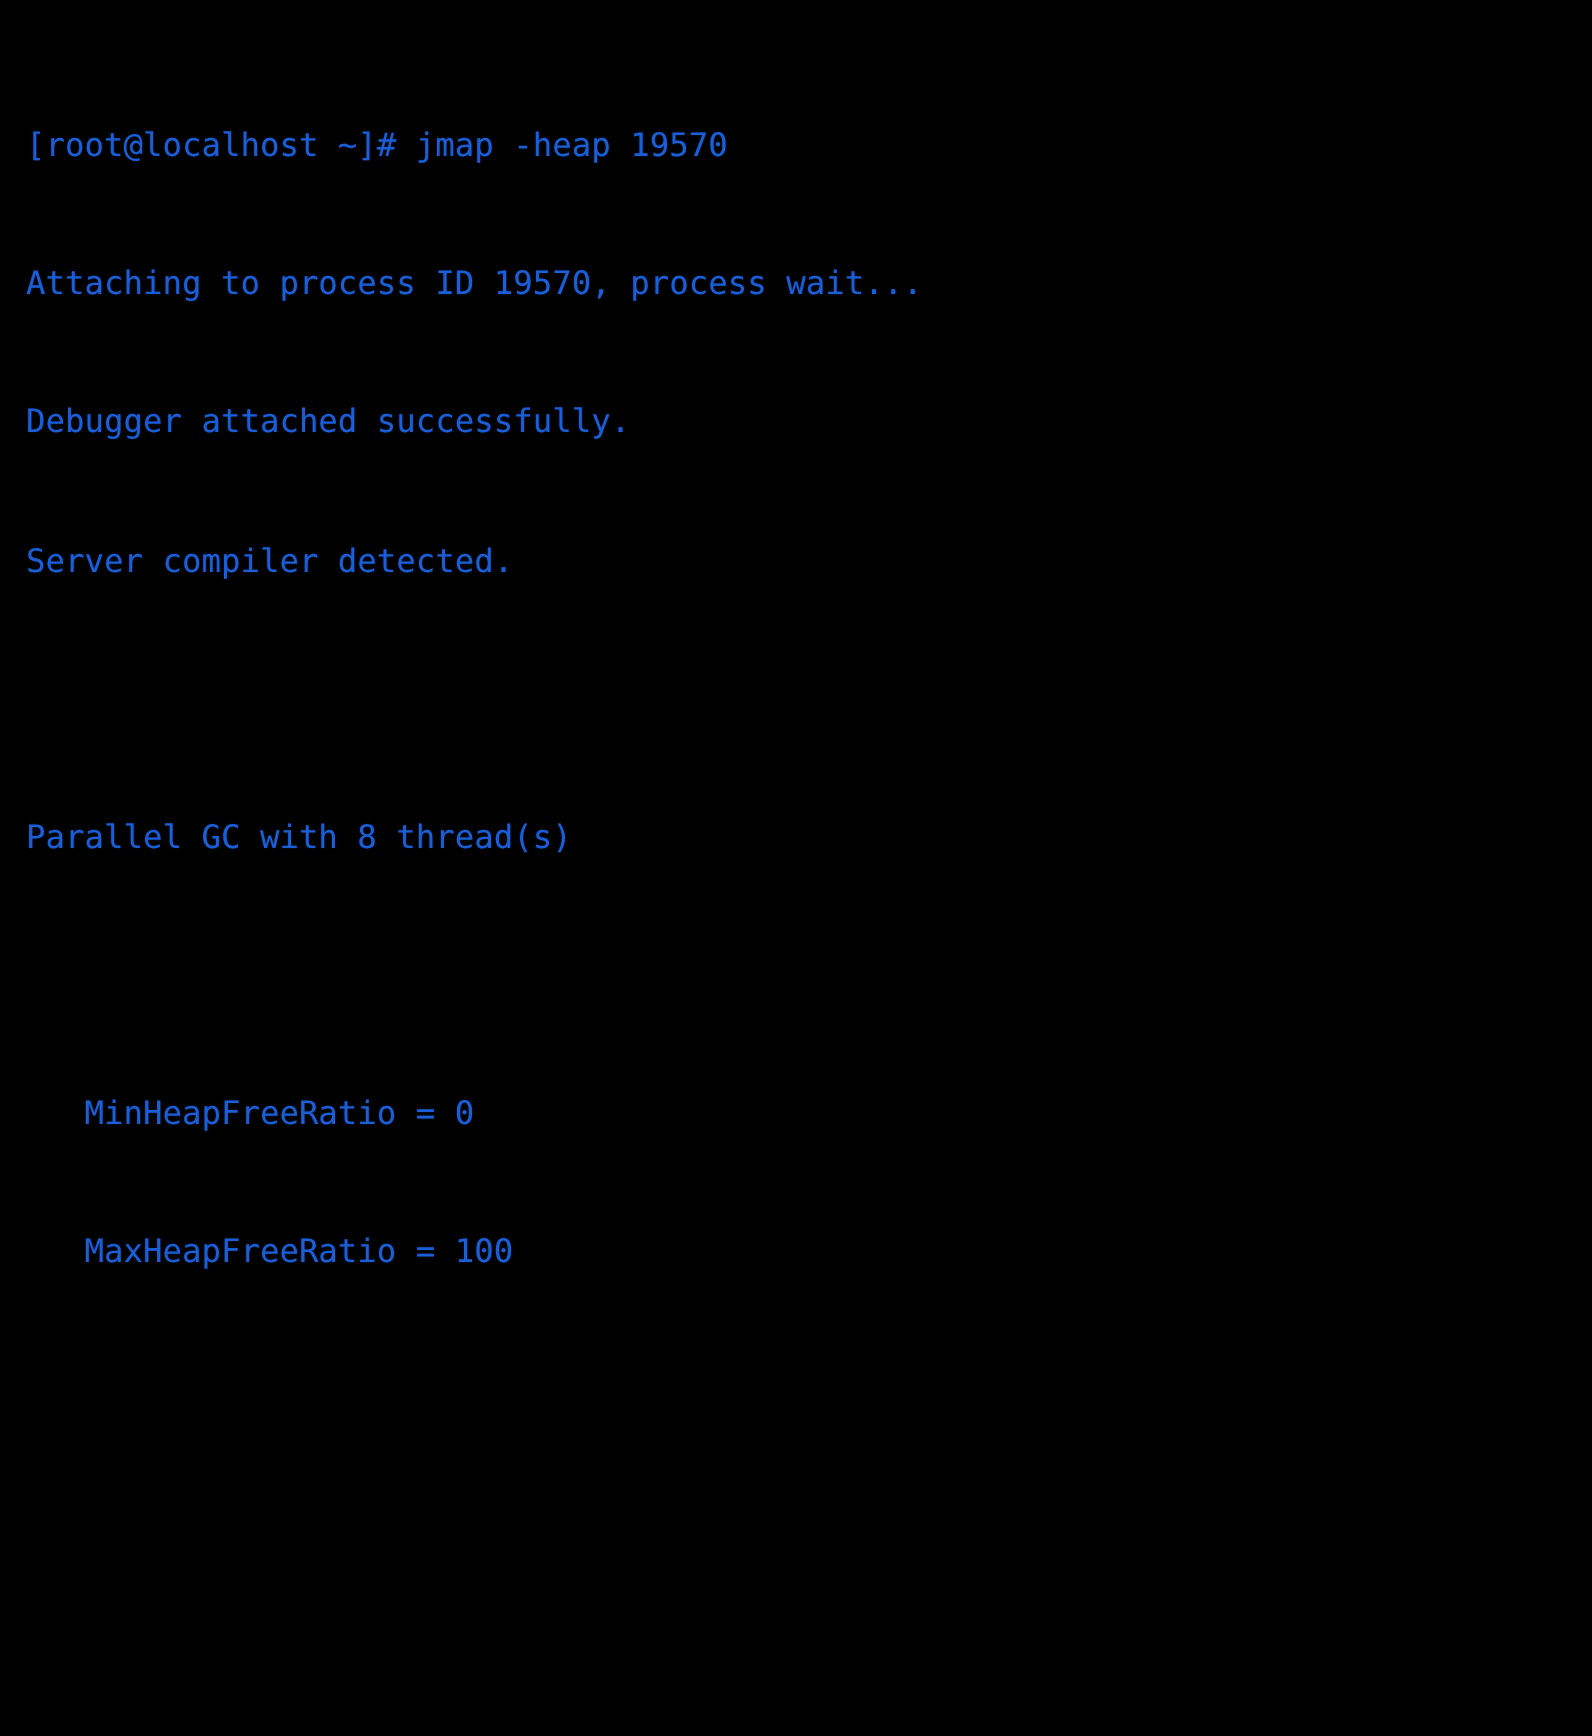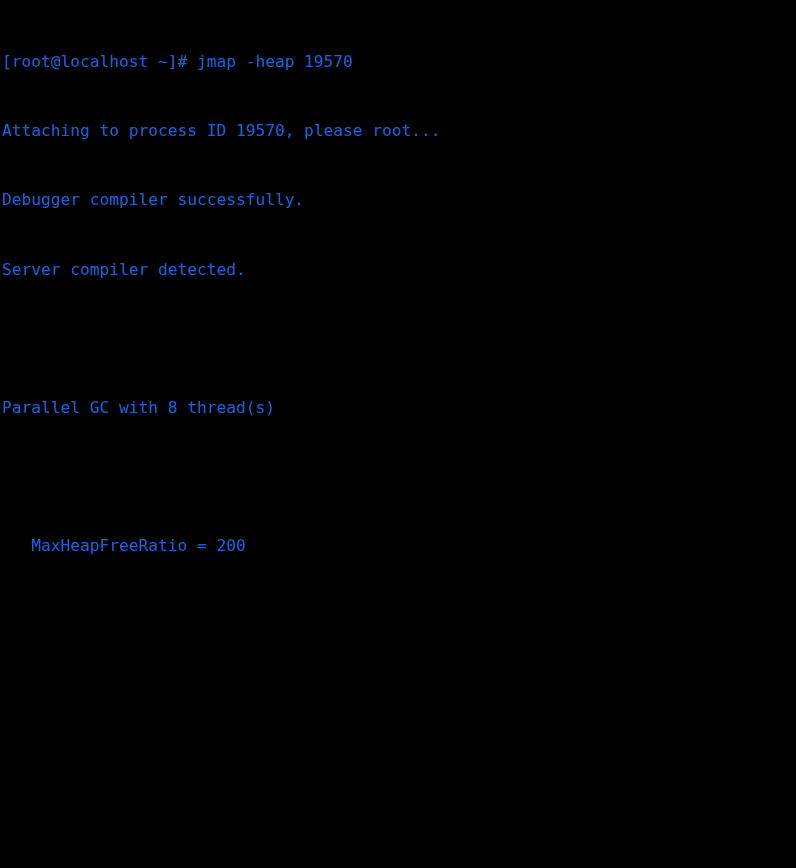--- a/index.html
+++ b/index.html
@@ -12,21 +12,21 @@
     width: 796px;
     height: 868px;
     overflow: hidden;
     font-family: "DejaVu Sans Mono", "Liberation Mono", monospace;
   }
   #terminal {
     width: 796px;
     height: 868px;
     background: #000000;
     position: relative;
-    padding: 0;
+    padding: 11px;
     box-sizing: border-box;
   }
   #terminal-output {
     display: block;
     margin: 0;
     padding: 4px 0 0 2px;
     color: #1a5fd8;
     font-family: "DejaVu Sans Mono", "Liberation Mono", monospace;
     font-size: 16.2px;
     line-height: 23.05px;
@@ -39,27 +39,28 @@
     min-height: 23.05px;
     white-space: pre;
   }
 </style>
 </head>
 <body>
 
 <div id="terminal">
   <div id="terminal-output">
     <span class="term-line">[root@localhost ~]# jmap -heap 19570</span>
-    <span class="term-line">Attaching to process ID 19570, please root...</span>
-    <span class="term-line">Debugger compiler successfully.</span>
+    <span class="term-line">Attaching to process ID 19570, process wait...</span>
+    <span class="term-line">Debugger attached successfully.</span>
     <span class="term-line">Server compiler detected.</span>
     <span class="term-line"></span>
     <span class="term-line">Parallel GC with 8 thread(s)</span>
     <span class="term-line"></span>
-    <span class="term-line">   MaxHeapFreeRatio = 200</span>
+    <span class="term-line">   MinHeapFreeRatio = 0</span>
+    <span class="term-line">   MaxHeapFreeRatio = 100</span>
     
     
     
     
     
     
     
     
     
     

